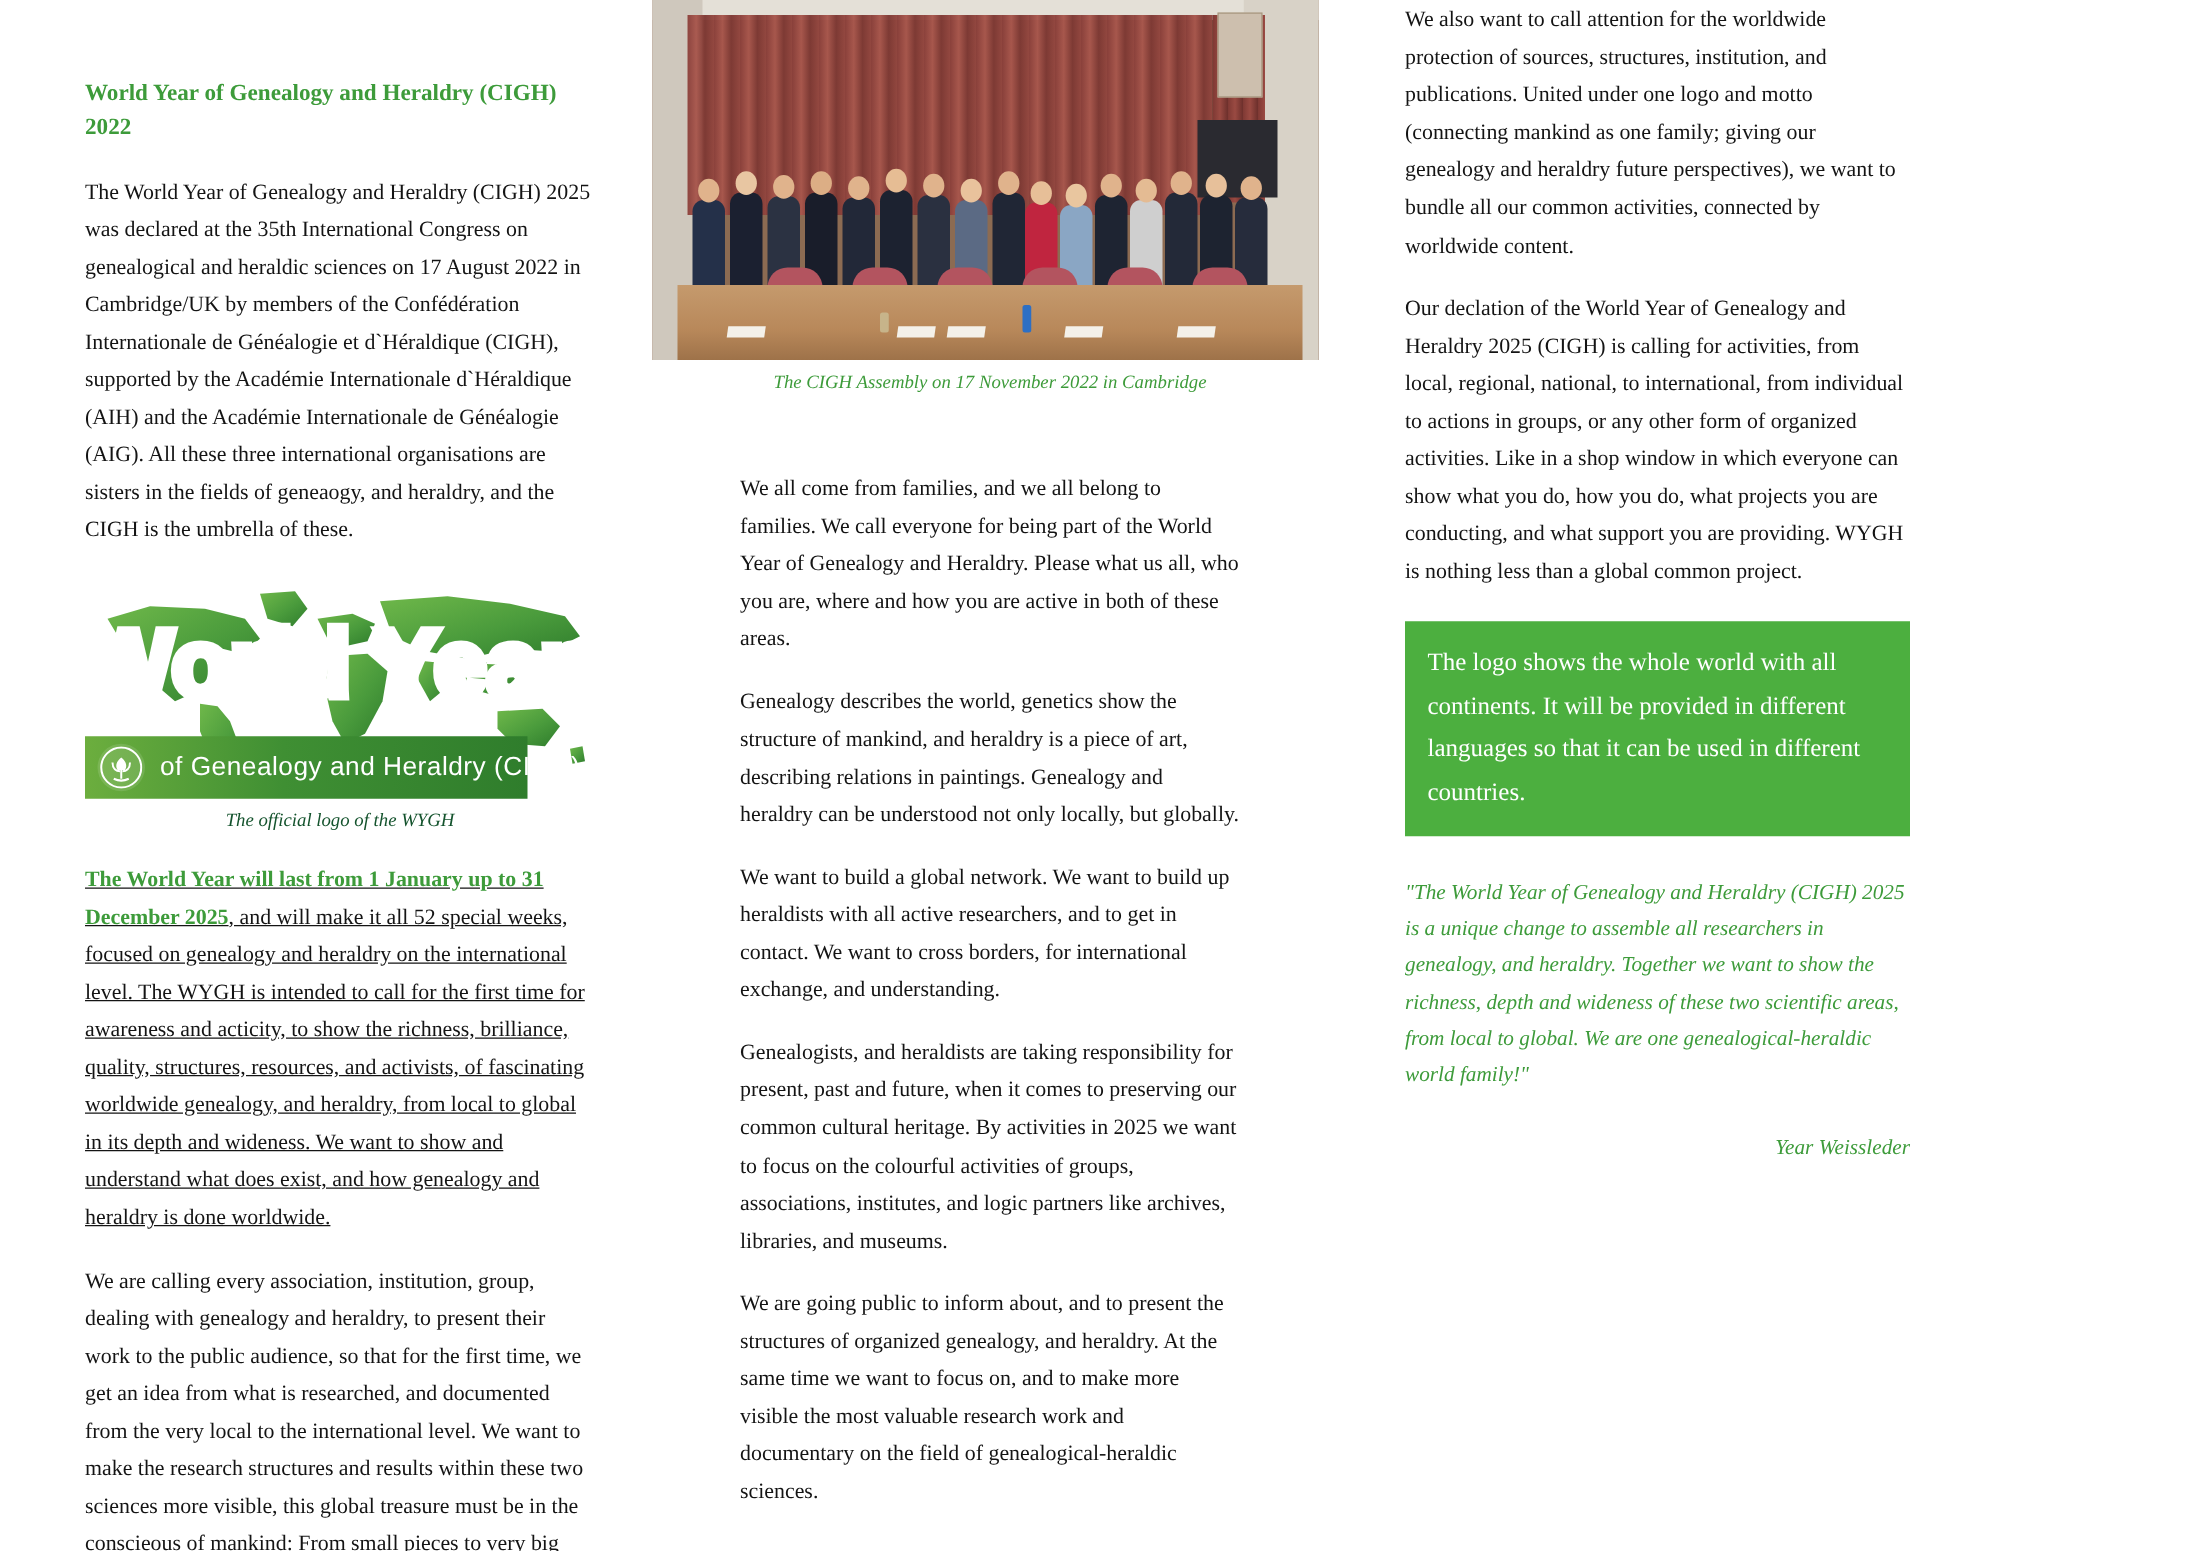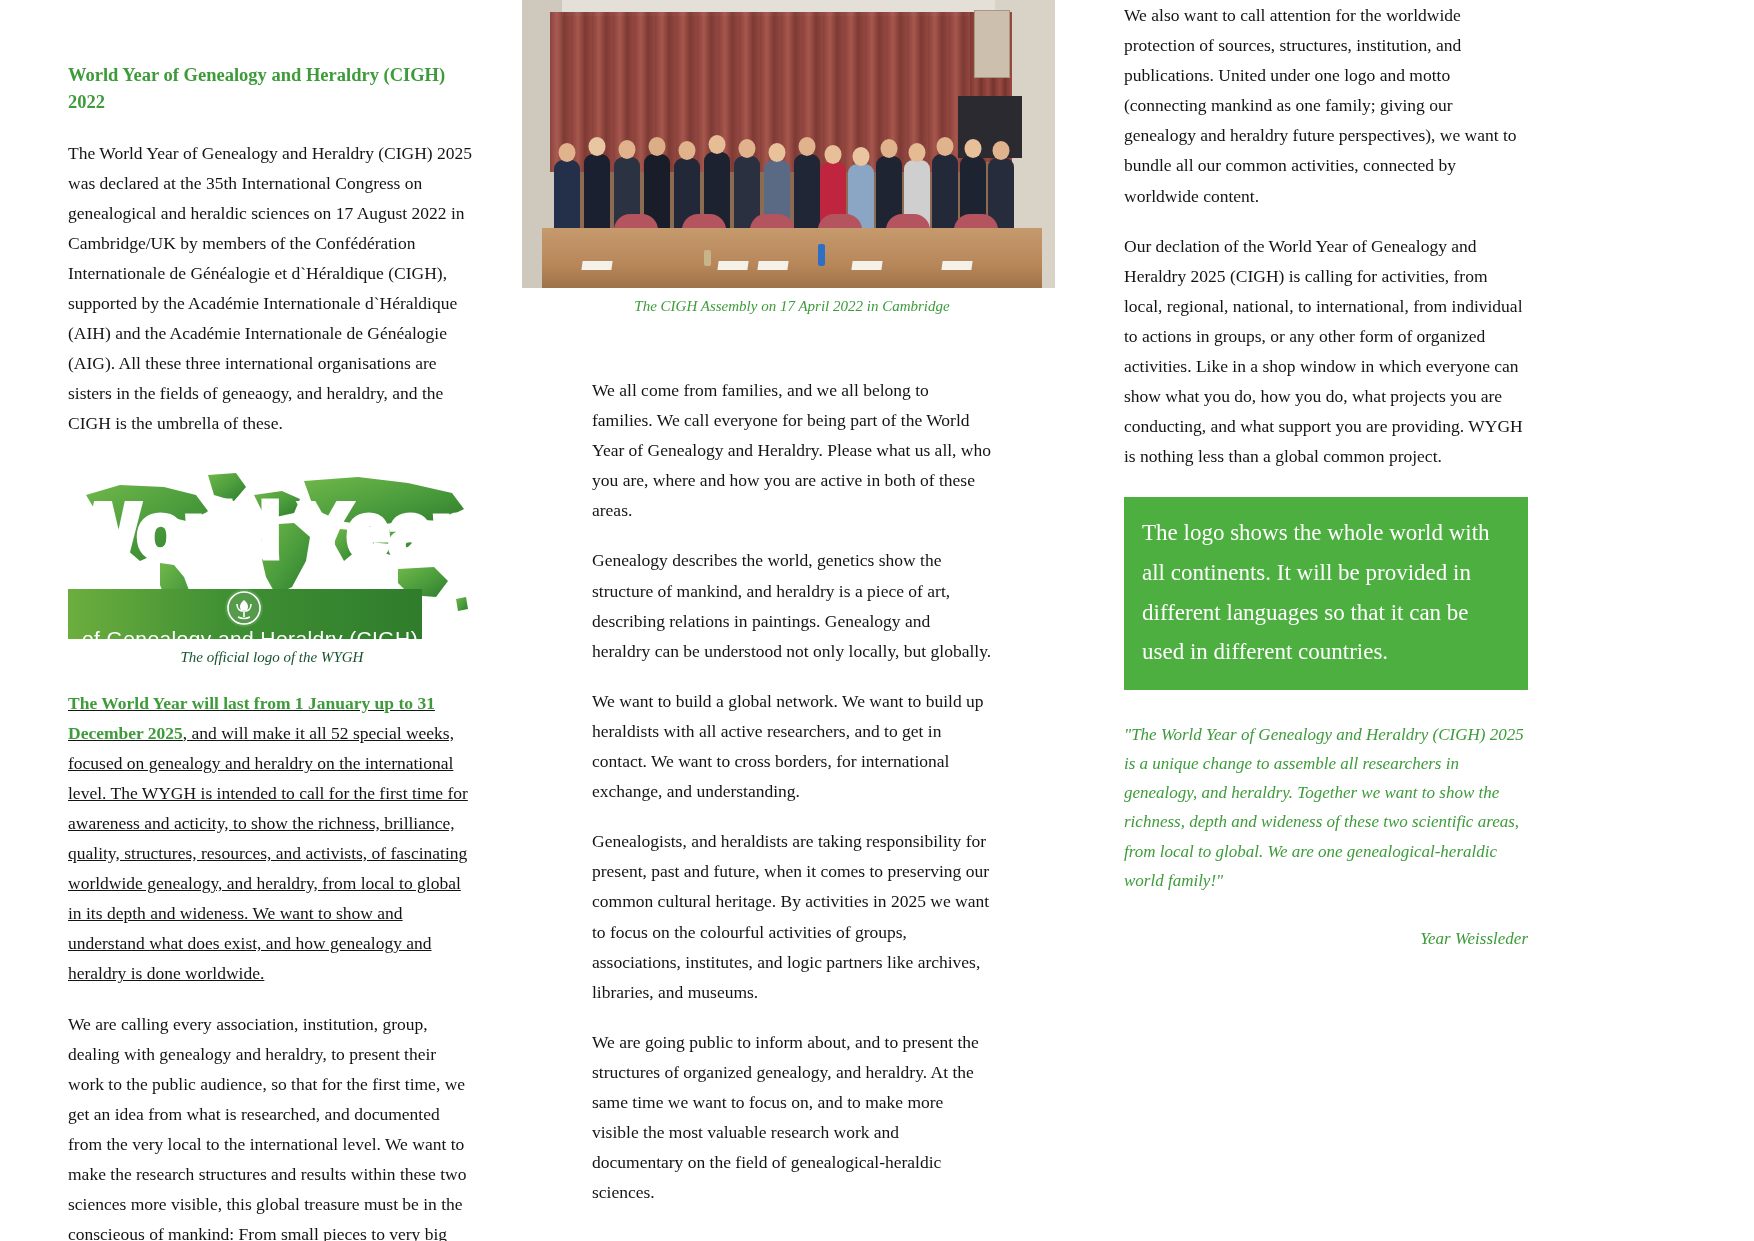--- a/index.html
+++ b/index.html
@@ -134,21 +134,20 @@
   .logo-bar {
     position: relative;
     width: 354px;
     height: 50px;
     margin-top: -36px;
     background: linear-gradient(90deg, #6cae3e 0%, #3f8f33 45%, #2f7d2c 100%);
     display: flex;
     align-items: center;
     padding-left: 10px;
     box-sizing: border-box;
-    flex-direction: column;
   }
   .logo-emblem {
     width: 38px; height: 38px; flex: 0 0 38px;
     border-radius: 50%;
     background: rgba(255,255,255,0.12);
     display:flex; align-items:center; justify-content:center;
     margin-right: 12px;
   }
   .logo-emblem svg { width: 34px; height: 34px; display:block; }
   .logo-bar-text {
@@ -162,21 +161,21 @@
   
   .callout {
     background: #4CAF3F;
     color: #ffffff;
     padding: 16px 18px 18px 18px;
     margin: 26px 0 30px 0;
     box-sizing: border-box;
   }
   .callout p {
     margin: 0;
-    font-size: 23px;
+    font-size: 20px;
     line-height: 1.72;
   }
 
   .quote {
     font-style: italic;
     color: #3D9B3A;
     font-size: 17px;
     line-height: 1.72;
     margin: 0 0 34px 0;
   }
@@ -334,21 +333,21 @@
         <div class="ph-table"></div>
         <div class="ph-paper" style="left:60px;"></div>
         <div class="ph-paper" style="left:196px;"></div>
         <div class="ph-paper" style="left:236px;"></div>
         <div class="ph-paper" style="left:330px;"></div>
         <div class="ph-paper" style="left:420px;"></div>
         <div class="ph-bottle" style="left:296px;"></div>
         <div class="ph-bottle" style="left:182px; background:#c7b48a; height:16px;"></div>
       </div>
 
-      <p class="caption green">The CIGH Assembly on 17 April 2022 in Cambridge</p>
+      <p class="caption green">The CIGH Assembly on 17 November 2022 in Cambridge</p>
     </div>
 
     <div style="margin-top:58px;">
       <p class="body">We all come from families, and we all belong to families. We call everyone for being part of the World Year of Genealogy and Heraldry. Please what us all, who you are, where and how you are active in both of these areas.</p>
       <p class="body">Genealogy describes the world, genetics show the structure of mankind, and heraldry is a piece of art, describing relations in paintings. Genealogy and heraldry can be understood not only locally, but globally.</p>
       <p class="body">We want to build a global network. We want to build up heraldists with all active researchers, and to get in contact. We want to cross borders, for international exchange, and understanding.</p>
       <p class="body">Genealogists, and heraldists are taking responsibility for present, past and future, when it comes to preserving our common cultural heritage. By activities in 2025 we want to focus on the colourful activities of groups, associations, institutes, and logic partners like archives, libraries, and museums.</p>
       <p class="body">We are going public to inform about, and to present the structures of organized genealogy, and heraldry. At the same time we want to focus on, and to make more visible the most valuable research work and documentary on the field of genealogical-heraldic sciences.</p>
     </div>
   </div>

